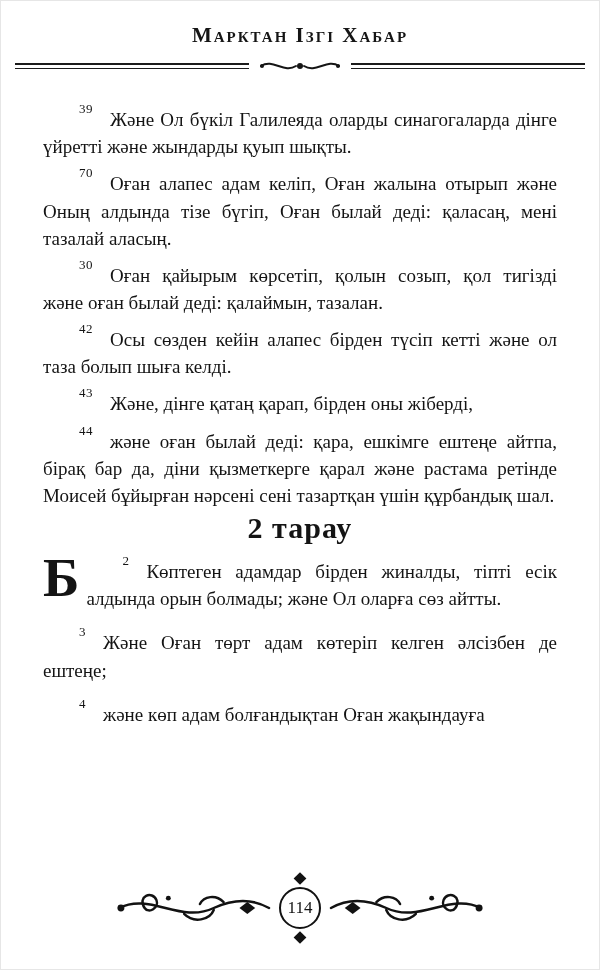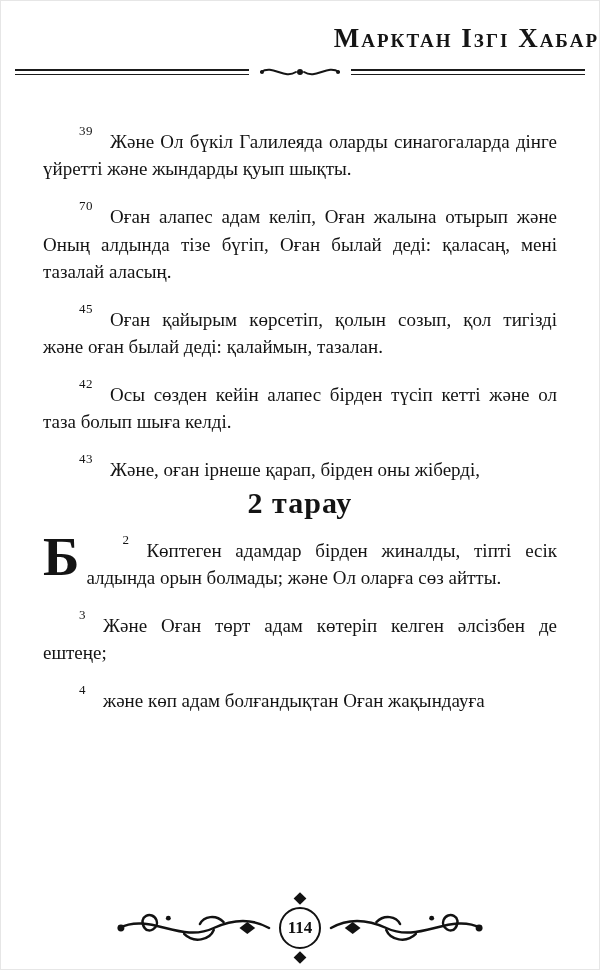--- a/index.html
+++ b/index.html
@@ -6,50 +6,50 @@
   html,body { background:#ffffff; }
   .page {
     width:600px; height:970px; margin:0 auto; position:relative;
     background:#ffffff; color:#141414; overflow:hidden;
     border:1px solid #e6e6e6;
     font-family:"Liberation Serif","DejaVu Serif",serif;
   }
   
   .page-header { padding-top:22px; }
   .header-title {
-    text-align:right; font-size:27px; font-weight:bold;
+    text-align:center; font-size:21px; font-weight:bold;
     font-variant:small-caps; letter-spacing:2px; color:#151515;
   }
   .rule-row {
     display:flex; align-items:center; gap:8px;
     margin:9px 14px 0 14px; height:18px;
   }
   .dline { flex:1; height:6px; border-top:2px solid #1b1b1b; border-bottom:1px solid #1b1b1b; }
   .header-flourish { width:86px; height:18px; flex:0 0 auto; }
   
   .body-text { padding:26px 42px 0 42px; font-size:19px; line-height:27px; text-align:justify; }
-  p.verse { margin:16px 0 5px 0; text-indent:36px; }
+  p.verse { margin:0 0 5px 0; text-indent:36px; }
   .vnum {
     font-size:13px; position:relative; top:-6px; margin-right:17px;
     letter-spacing:0.5px;
   }
   .ch2 p.verse { margin-bottom:12px; }
   .chapter-heading {
     text-align:center; font-size:30px; font-weight:bold;
     margin:4px 0 12px 0; letter-spacing:1px;
   }
   p.verse.dropcap-para { text-indent:0; }
   .dropcap {
     float:left; font-size:55px; line-height:45px; font-weight:bold;
     padding:2px 7px 0 0;
   }
   
   .page-footer {
-    position:absolute; left:0; right:0; bottom:8px;
-    display:flex; align-items:center; justify-content:center; gap:6px;font-weight:bold;
+    position:absolute; left:0; right:0; bottom:28px;
+    display:flex; align-items:center; justify-content:center; gap:6px;
   }
   .flourish { width:158px; height:44px; flex:0 0 auto; }
   .flourish.right { transform:scaleX(-1); }
   .badge-wrap { position:relative; padding:12px 0; }
   .finial {
     position:absolute; left:50%; width:9px; height:9px; background:#121212;
     transform:translateX(-50%) rotate(45deg);
   }
   .finial.top { top:-1px; }
   .finial.bottom { bottom:-1px; }
@@ -80,23 +80,24 @@
       </svg>
       <div class="dline"></div>
     </div>
   </header>
 
   <main class="body-text">
 
     <section class="ch1">
       <p class="verse"><sup class="vnum">39</sup><span>Және Ол бүкіл Галилеяда оларды синагогаларда дінге үйретті және жындарды қуып шықты.</span></p>
       <p class="verse"><sup class="vnum">70</sup><span>Оған алапес адам келіп, Оған жалына отырып және Оның алдында тізе бүгіп, Оған былай деді: қаласаң, мені тазалай аласың.</span></p>
-      <p class="verse"><sup class="vnum">45</sup><span>Оған қайырым көрсетіп, қолын созып, қол тигізді және оған былай деді: қалаймын, тазалан.</span></p>
+      <p class="verse"><sup class="vnum">30</sup><span>Оған қайырым көрсетіп, қолын созып, қол тигізді және оған былай деді: қалаймын, тазалан.</span></p>
       <p class="verse"><sup class="vnum">42</sup><span>Осы сөзден кейін алапес бірден түсіп кетті және ол таза болып шыға келді.</span></p>
-      <p class="verse"><sup class="vnum">43</sup><span>Және, оған ірнеше қарап, бірден оны жіберді,</span></p>
+      <p class="verse"><sup class="vnum">43</sup><span>Және, дінге қатаң қарап, бірден оны жіберді,</span></p>
+      <p class="verse"><sup class="vnum">44</sup><span>және оған былай деді: қара, ешкімге ештеңе айтпа, бірақ бар да, діни қызметкерге қарал және растама ретінде Моисей бұйырған нәрсені сені тазартқан үшін құрбандық шал.</span></p>
     </section>
 
     <h2 class="chapter-heading">2 тарау</h2>
 
     <section class="ch2">
       <p class="verse dropcap-para"><span class="dropcap">Б</span></p>
       <p class="verse"><sup class="vnum">2</sup><span>Көптеген адамдар бірден жиналды, тіпті есік алдында орын болмады; және Ол оларға сөз айтты.</span></p>
       <p class="verse"><sup class="vnum">3</sup><span>Және Оған төрт адам көтеріп келген әлсізбен де ештеңе;</span></p>
       <p class="verse"><sup class="vnum">4</sup><span>және көп адам болғандықтан Оған жақындауға</span></p>
     </section>

